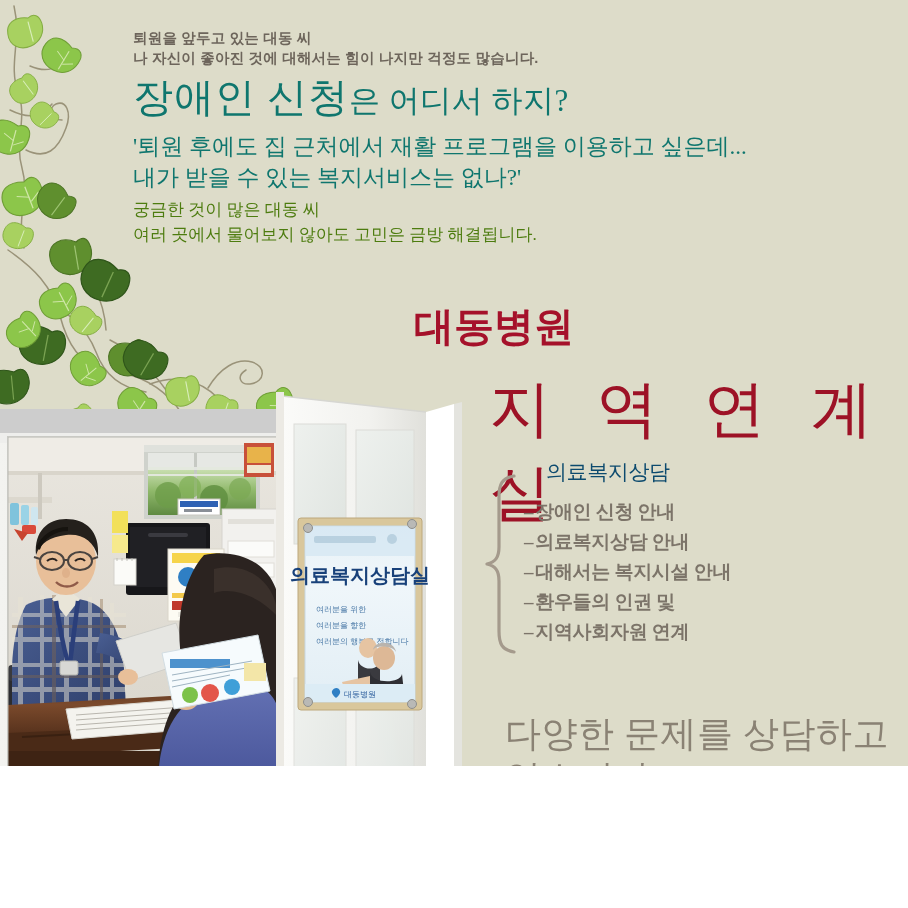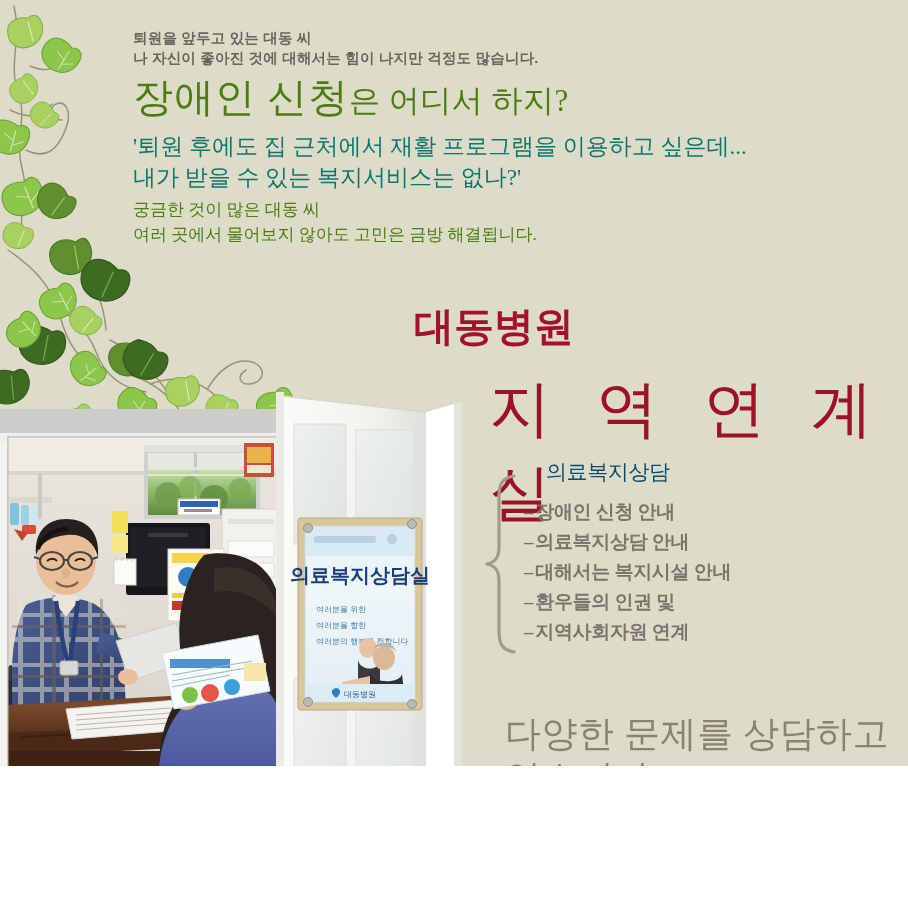--- a/index.html
+++ b/index.html
@@ -26,21 +26,21 @@
   .top-text { position:absolute; left:133px; top:28px; width:560px; }
 
   .kicker {
     font-size:14.5px; line-height:20px;
     color:#6d655b; letter-spacing:.2px; font-weight:600;
     white-space:pre;
   }
 
   .headline {
     margin-top:9px;
-    color:#4d7c0f;
+    color:#0f766e;
     font-family:"Liberation Serif", "DejaVu Serif", serif;
     white-space:nowrap;
     line-height:1.05;
   }
   .headline .big { font-size:40px; letter-spacing:1px; }
   .headline .small { font-size:31px; letter-spacing:.5px; }
 
   .quote {
     margin-top:12px;
     color:#0f766e;

